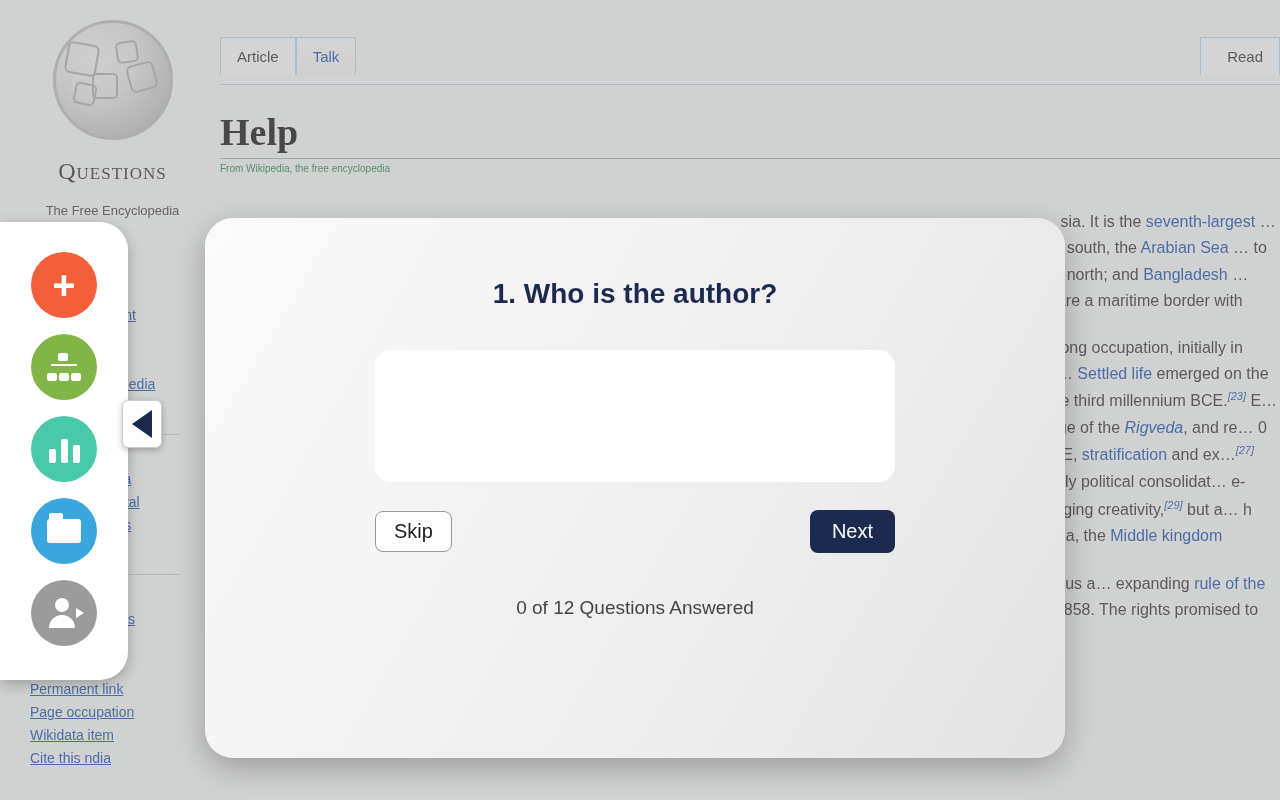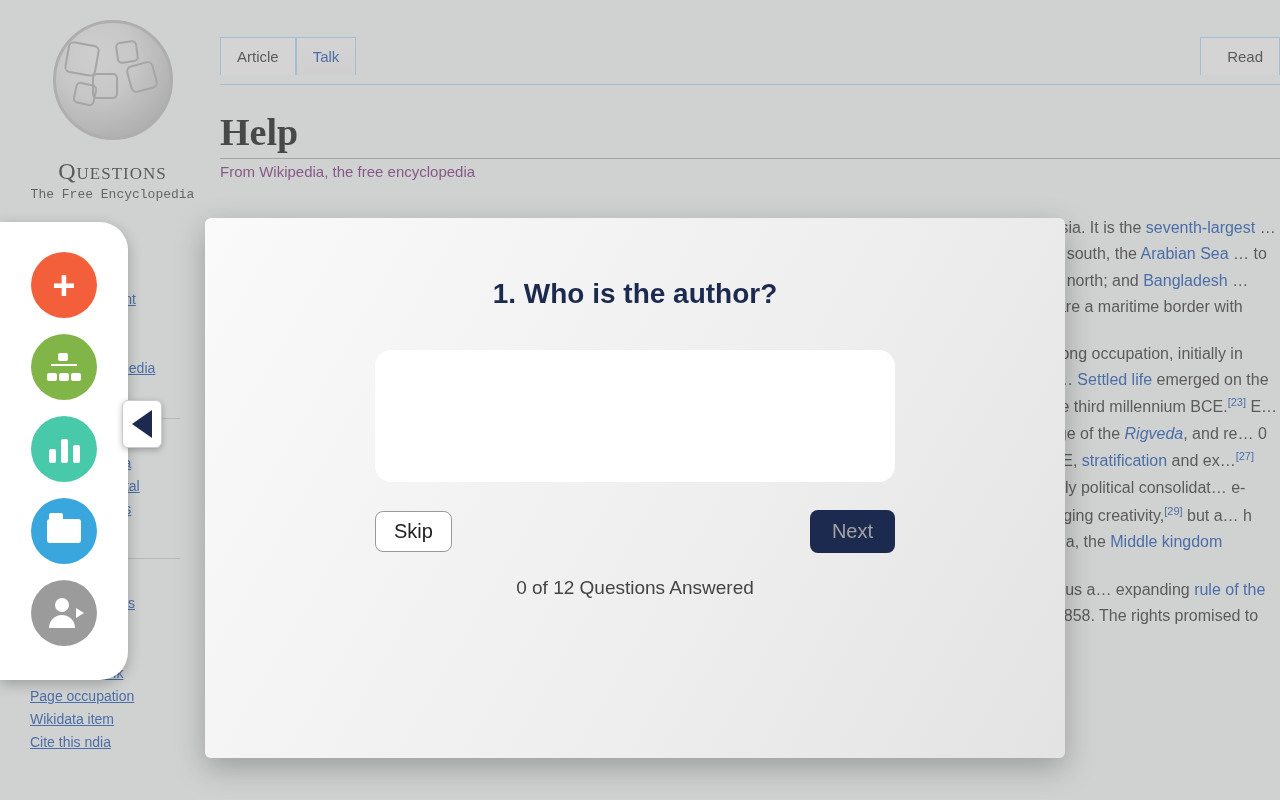--- a/index.html
+++ b/index.html
@@ -38,40 +38,40 @@
   .globe .p1 { left:36px; top:50px; width:26px; height:26px; }
   .globe .p2 { left:18px; top:60px; width:22px; height:22px; transform:rotate(12deg); }
   .globe .p3 { left:60px; top:18px; width:22px; height:22px; transform:rotate(-8deg); }
   .wordmark {
     text-align: center;
     font-family: "Linux Libertine", Georgia, "Times New Roman", serif;
     font-variant: small-caps;
     font-size: 24px; letter-spacing: 1px;
     color:#222;
   }
-  .tagline { text-align:center; font-size: 13px; color:#333; margin-top:2px; font-family: Liberation Mono, monospace;}
+  .tagline { text-align:center; font-size: 13px; color:#333; margin-top:18px; font-family: Liberation Sans, sans-serif;}
   .sb-section { margin-top: 40px; }
   .sb-link { color:#0645ad; display:block; line-height:1.65; white-space:nowrap; }
   hr.sb-sep { border:none; border-top:1px solid #c8ccd1; margin:14px 0 10px; width:150px; }
 
   .wiki-main { flex:1; padding: 0 0 0 25px; position:relative; }
   .tabs-row { display:flex; align-items:center; height:60px; gap: 0; font-size:15px; margin-top:25px; border-bottom:1px solid #a7d7f9;}
   .tab { padding: 10px 16px; border:1px solid #a7d7f9; border-bottom:none; background:linear-gradient(#fff,#f6f6f6); color:#0645ad; position:relative; top:1px;}
   .tab.active { background:#fff; color:#222;}
   .tab.read { margin-left:auto;padding-left:26px; }
   .heading {
     font-family: "Linux Libertine", Georgia, "Times New Roman", serif;
     font-size: 38px; color:#000; margin:25px 0 4px; border-bottom:1px solid #a2a9b1;
     padding-bottom:4px; width: 100%;
   }
-  .subtitle { font-size:15px; color:#701a75; margin-bottom:35px;}
+  .subtitle { font-size:10px; color:#15803d; margin-bottom:35px;}
   .article { font-size:16px; line-height:1.65; color:#222; max-width: 1080px; }
   .article p { margin-bottom: 20px; }
   .article a { color:#0645ad; text-decoration:none; }
-  .article sup { color:#0645ad; font-size:11px; }
+  .article sup { color:#0645ad; font-size:11px;font-style:italic; }
   .article em.title { }
 
   
   .tool-dock {
     position:absolute; left:0; top:222px;
     width:128px; background:#fff;
     border-radius: 0 28px 28px 0;
     box-shadow: 0 4px 14px rgba(0,0,0,0.25);
     padding: 30px 0 34px;
     display:flex; flex-direction:column; align-items:center; gap:16px;
@@ -108,42 +108,42 @@
   .ic-user{ width:30px; height:30px; position:relative;}
   .ic-user::before{content:"";position:absolute;left:6px;top:0;width:14px;height:14px;background:#fff;border-radius:50%;}
   .ic-user::after{content:"";position:absolute;left:0;bottom:0;width:26px;height:13px;background:#fff;border-radius:13px 13px 0 0;}
   .ic-user .arr{position:absolute;right:-5px;top:10px;width:0;height:0;border-top:5px solid transparent;border-bottom:5px solid transparent;border-left:8px solid #fff;}
 
   
   .quiz {
     position:absolute; left:205px; top:218px;
     width:860px; height:540px;
     background: linear-gradient(120deg,#fafafa 0%,#eeeeee 60%,#e3e3e3 100%);
-    border-radius: 6px;
+    border-radius: 28px;
     box-shadow: 0 10px 30px rgba(0,0,0,0.25);
     z-index:150;
     padding: 60px 100px 40px;
     text-align:center;
     color:#1b2a4e;
   }
   .quiz-q { font-size:28px; font-weight:700; color:#1b2a4e; margin-bottom:40px;}
   .quiz-input {
     width:520px; height:132px; background:#fff; border-radius:16px; border:none;
     margin:0 auto 28px; display:block; resize:none; font-size:18px; padding:16px;
   }
   .quiz-row { width:520px; margin:0 auto; display:flex; justify-content:space-between; align-items:center;}
   .btn-skip {
     background:#fff; border:1px solid #999; color:#222;
     font-size:20px; padding:8px 18px; border-radius:8px; cursor:pointer;
   }
   .btn-next {
-    background:#1b2a4e; border:none; color:#a3a3a3;
+    background:#1b2a4e; border:none; color:#ffffff;
     font-size:20px; padding:10px 22px; border-radius:8px; cursor:pointer;
   }
-  .quiz-progress { margin-top:24px; font-size:19px; color:#444;}
+  .quiz-progress { margin-top:44px; font-size:19px; color:#444;}
 </style>
 </head>
 <body>
 
 <div class="wiki-bg">
   <aside class="wiki-sidebar">
     <div class="wiki-logo">
       <div class="globe">
         <div class="p1"></div>
           <div class="p2"></div>

